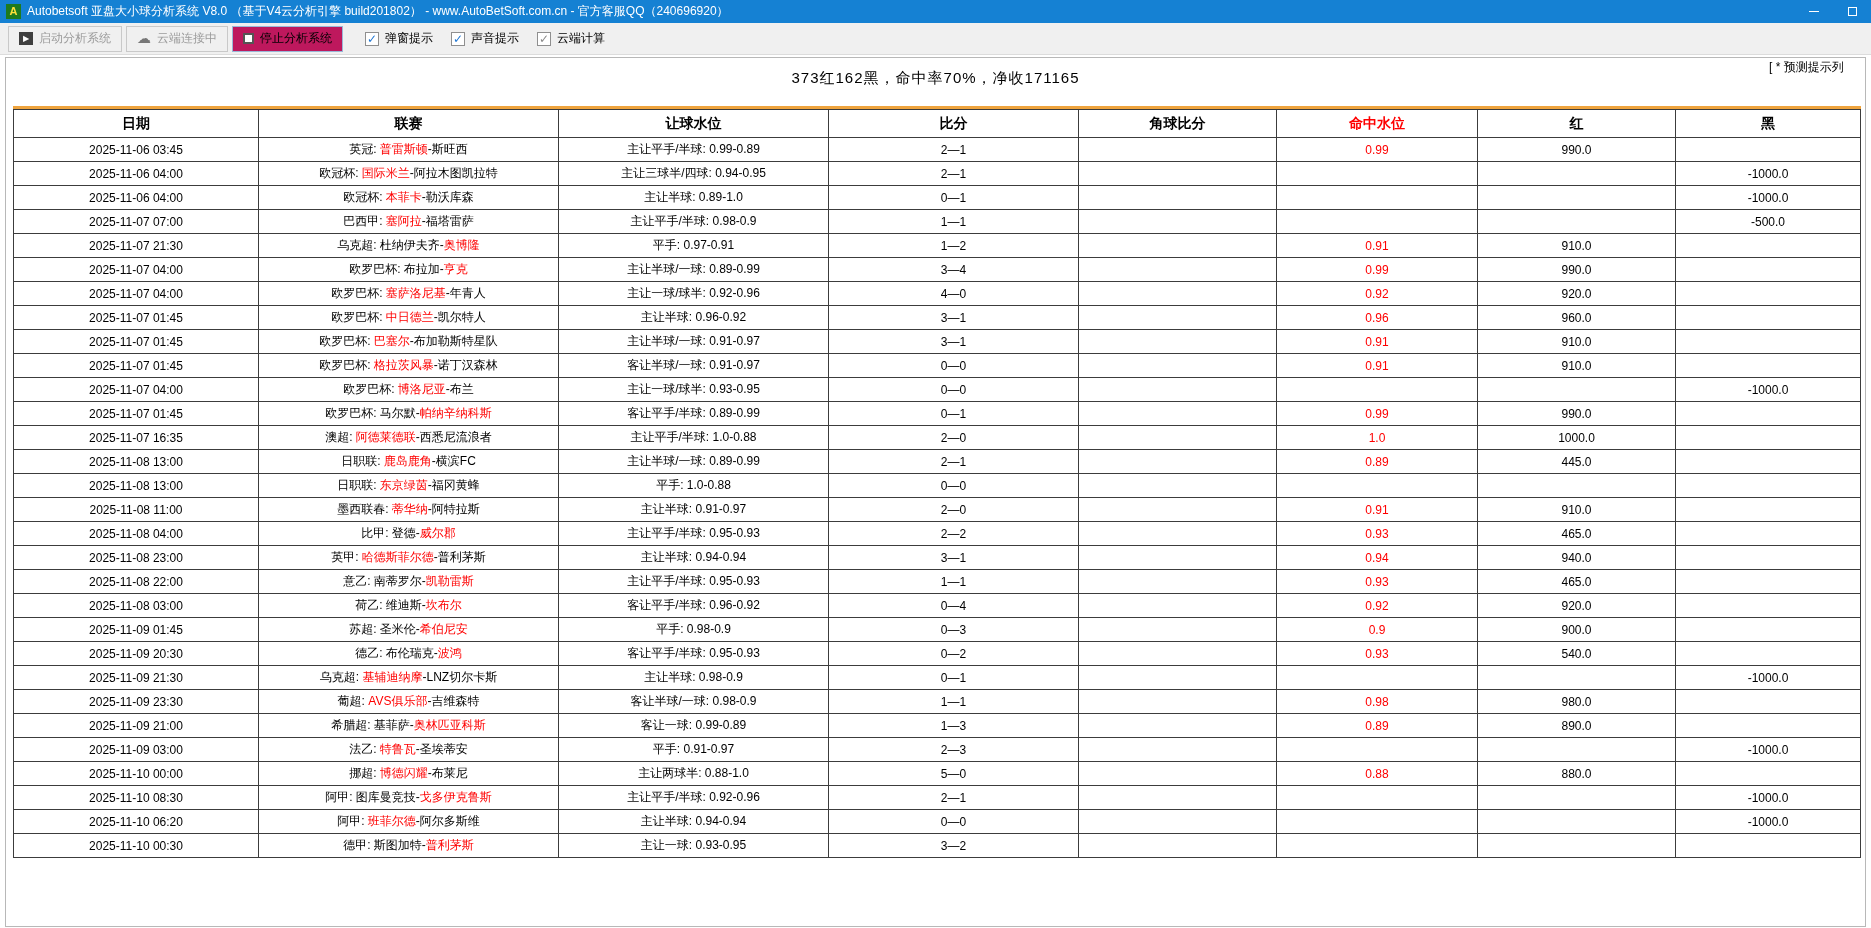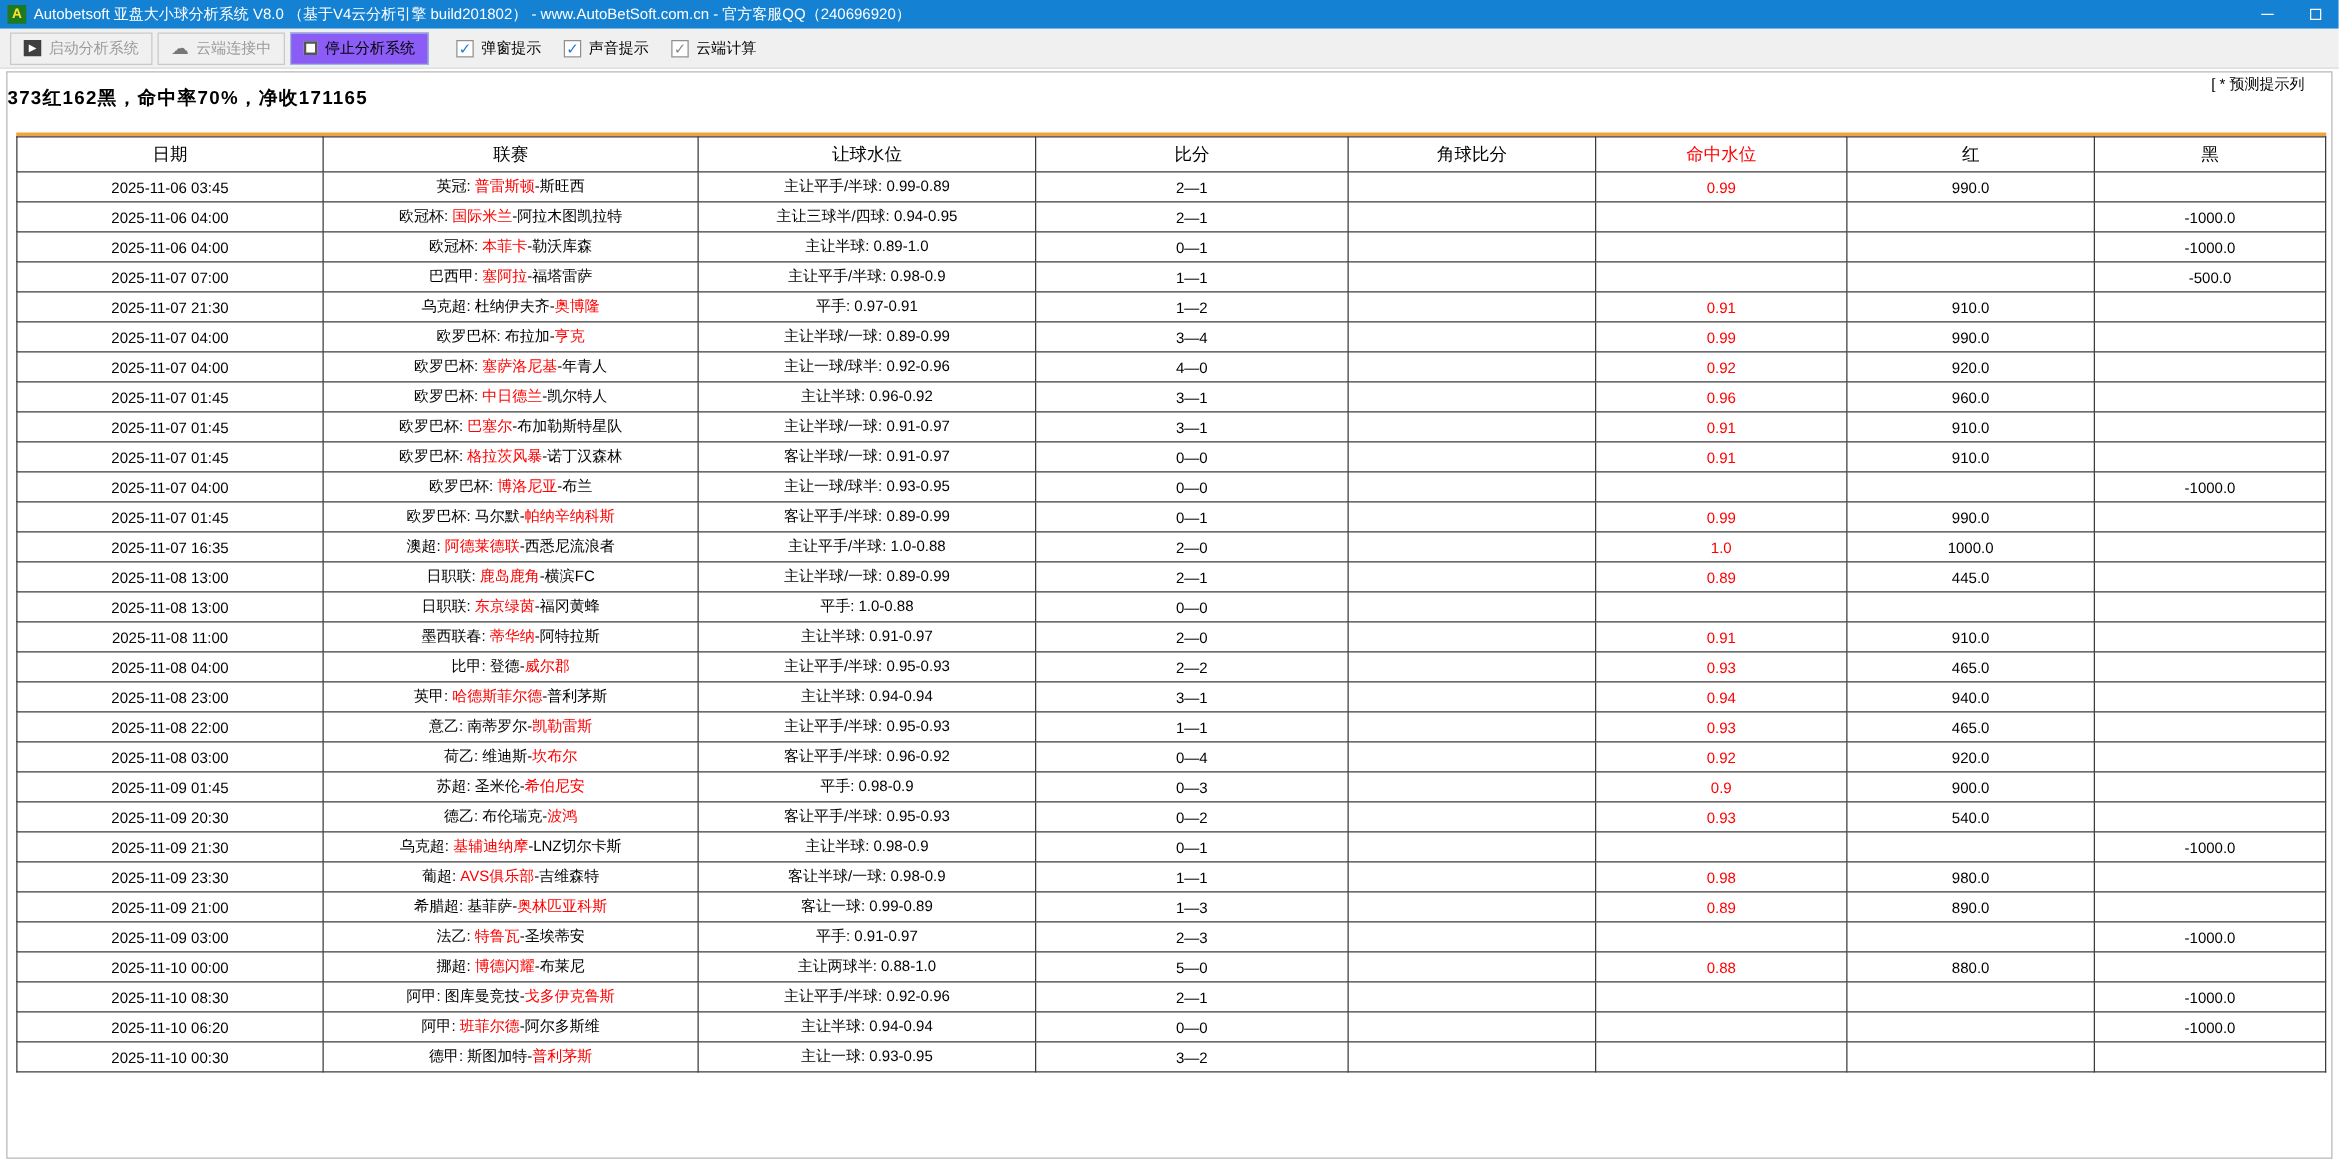--- a/index.html
+++ b/index.html
@@ -26,53 +26,53 @@
   
   .toolbar {
     height:32px; background:#f0f0f0; display:flex; align-items:center;
     padding:0 8px; border-bottom:1px solid #dcdcdc;
   }
   .tb-btn {
     height:26px; display:flex; align-items:center; gap:6px; padding:0 10px;
     font-size:12px; border:1px solid #c9c9c9; background:#f0f0f0;
     color:#9b9b9b; margin-right:4px; white-space:nowrap;
   }
-  .tb-btn.enabled { background:#8b5cf6; border-color:#9ab8d8; color:#000; }
+  .tb-btn.enabled { background:#be185d; border-color:#9ab8d8; color:#000; }
   .ic-play {
     width:14px; height:13px; background:#3f3f3f; color:#fff; font-size:8px;
     line-height:13px; text-align:center; flex:0 0 auto;
   }
   .ic-cloud { font-size:14px; color:#777; line-height:13px; }
   .ic-stop { width:11px; height:11px; border:2px solid #555; background:#fff; flex:0 0 auto; }
   .cb-group { display:flex; align-items:center; margin-left:18px; gap:6px; color:#000; }
   .cb-box {
     width:14px; height:14px; border:1px solid #8f8f8f; background:#fff;
     font-size:12px; line-height:13px; text-align:center; font-weight:bold;
   }
   .cb-label { font-size:12px; }
   
   .panel {
     position:relative; margin:2px 5px 0 5px; height:870px;
     border:1px solid #b8b8b8; background:#fff; overflow:hidden;
   }
   .summary {
-    font-size:15px; font-weight:bold; padding-top:11px;
+    text-align:center; font-size:15px; font-weight:normal; padding-top:11px;
     letter-spacing:1px;
   }
   .corner-note {
     position:absolute; top:1px; right:18px; font-size:12px; white-space:nowrap;
     color:#000; width:78px; overflow:hidden;
   }
   
   .table-wrap {
     position:absolute; left:7px; top:48px; border-top:3px solid #efa43e;
   }
   table { border-collapse:collapse; table-layout:fixed; }
   th {
-    height:28px; font-size:14px; font-weight:normal;
+    height:28px; font-size:14px; font-weight:bold;
     border:1px solid #3c3c3c; text-align:center; background:#fff;
   }
   td {
     height:24px; font-size:12px; text-align:center; padding:0 2px;
     border:1px solid #3c3c3c; white-space:nowrap; overflow:hidden; background:#fff;
   }
   .red  { color:#fe0000; }
   th.hit, td.hit { color:#fe0000;margin-top:10px; }
 </style>
 </head>

